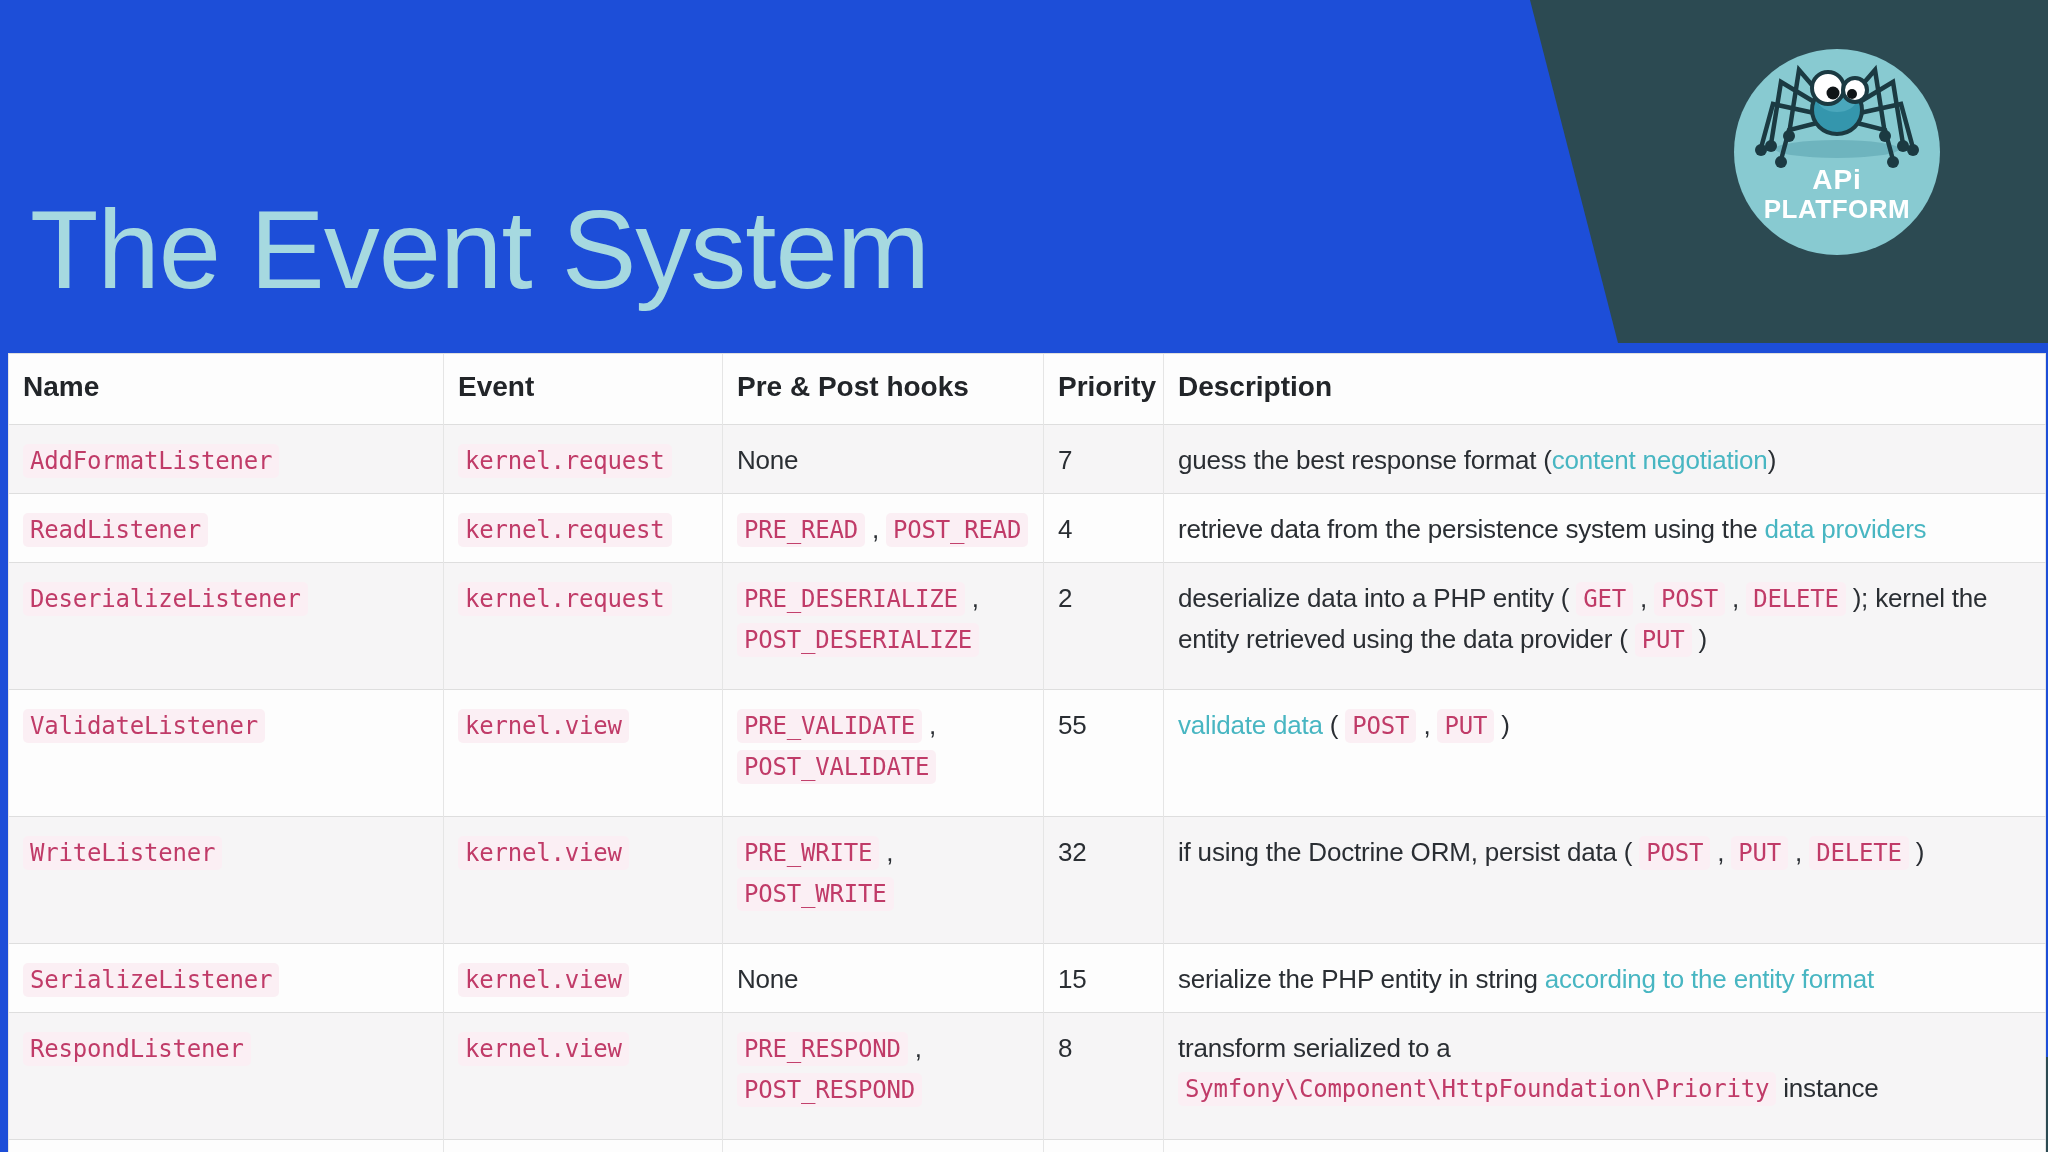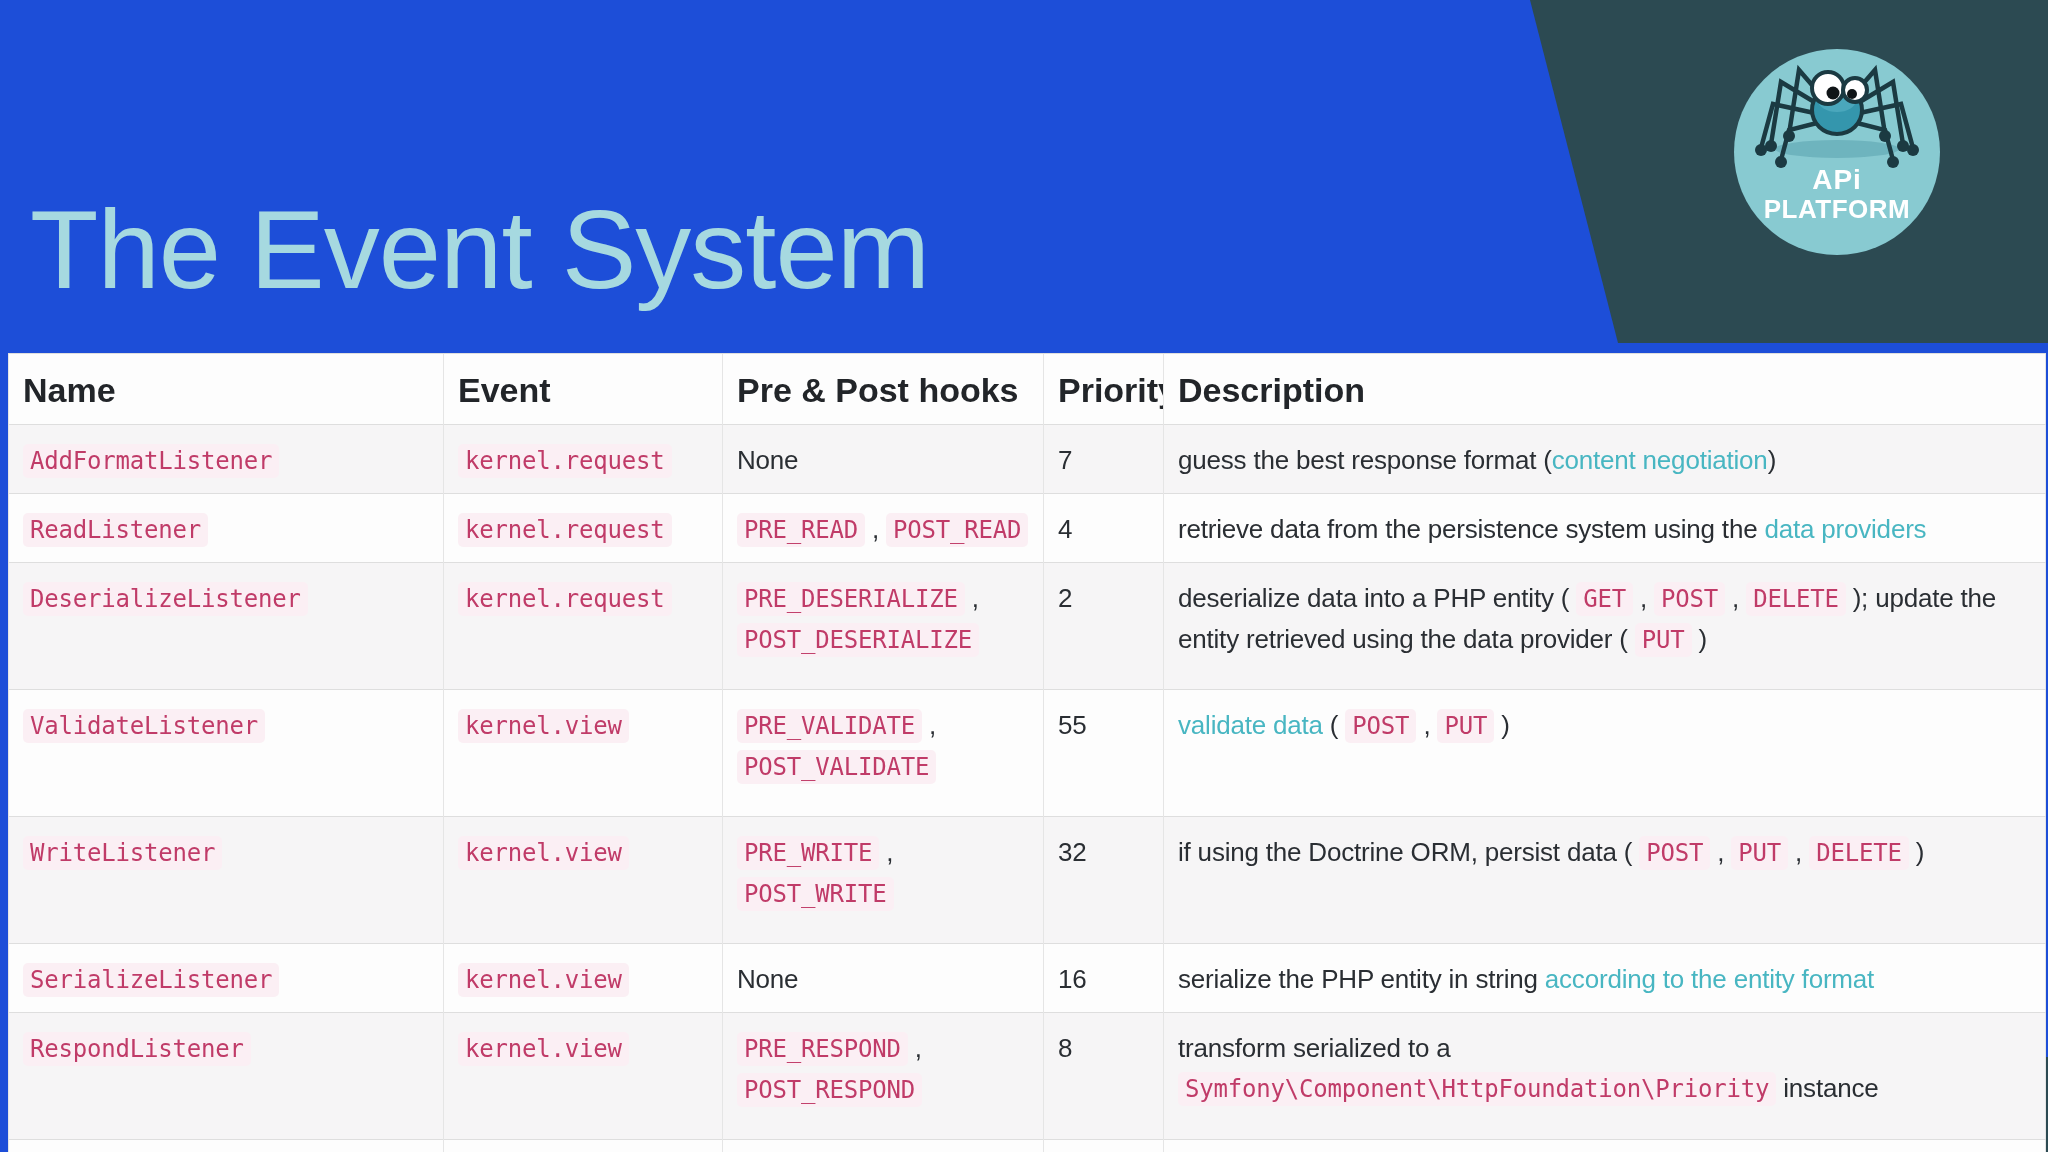--- a/index.html
+++ b/index.html
@@ -30,21 +30,21 @@
     border-top:1px solid #dedede;
     text-align:left;vertical-align:top;
     overflow:hidden;
   }
   thead tr{height:71px;}
   tr.single{height:69px;}
   tr.double{height:127px;}
   tr.partial{height:7px;}
   th{
     padding:17px 14px 0 14px;
-    font-size:34px;font-weight:bold;
+    font-size:28px;font-weight:bold;
     color:var(--header_text,#222529);
   }
   td{
     padding:15px 14px 0 14px;
     font-size:26px;
     color:var(--body_text,#2a2e33);
   }
   tr.alt td{background:var(--row_alt_bg,#f6f5f6);}
   .line{line-height:40px;white-space:nowrap;letter-spacing:-0.2px;}
   .seg-code{
@@ -164,21 +164,21 @@
               <div class="line"><span class="seg-code">kernel.request</span></div>
             </td>
             <td>
               <div class="line"><span class="seg-code">PRE_DESERIALIZE</span><span class="seg-text"> ,</span></div>
               <div class="line"><span class="seg-code">POST_DESERIALIZE</span></div>
             </td>
             <td>
               <div class="line"><span class="seg-text">2</span></div>
             </td>
             <td>
-              <div class="line"><span class="seg-text">deserialize data into a PHP entity ( </span><span class="seg-code">GET</span><span class="seg-text"> , </span><span class="seg-code">POST</span><span class="seg-text"> , </span><span class="seg-code">DELETE</span><span class="seg-text"> ); update the</span></div>
+              <div class="line"><span class="seg-text">deserialize data into a PHP entity ( </span><span class="seg-code">GET</span><span class="seg-text"> , </span><span class="seg-code">POST</span><span class="seg-text"> , </span><span class="seg-code">DELETE</span><span class="seg-text"> ); kernel the</span></div>
               <div class="line"><span class="seg-text">entity retrieved using the data provider ( </span><span class="seg-code">PUT</span><span class="seg-text"> )</span></div>
             </td>
           </tr>
           <tr class="double">
             <td>
               <div class="line"><span class="seg-code">ValidateListener</span></div>
             </td>
             <td>
               <div class="line"><span class="seg-code">kernel.view</span></div>
             </td>
@@ -215,21 +215,21 @@
             <td>
               <div class="line"><span class="seg-code">SerializeListener</span></div>
             </td>
             <td>
               <div class="line"><span class="seg-code">kernel.view</span></div>
             </td>
             <td>
               <div class="line"><span class="seg-text">None</span></div>
             </td>
             <td>
-              <div class="line"><span class="seg-text">16</span></div>
+              <div class="line"><span class="seg-text">15</span></div>
             </td>
             <td>
               <div class="line"><span class="seg-text">serialize the PHP entity in string </span><span class="seg-link">according to the entity format</span></div>
             </td>
           </tr>
           <tr class="double alt">
             <td>
               <div class="line"><span class="seg-code">RespondListener</span></div>
             </td>
             <td>

